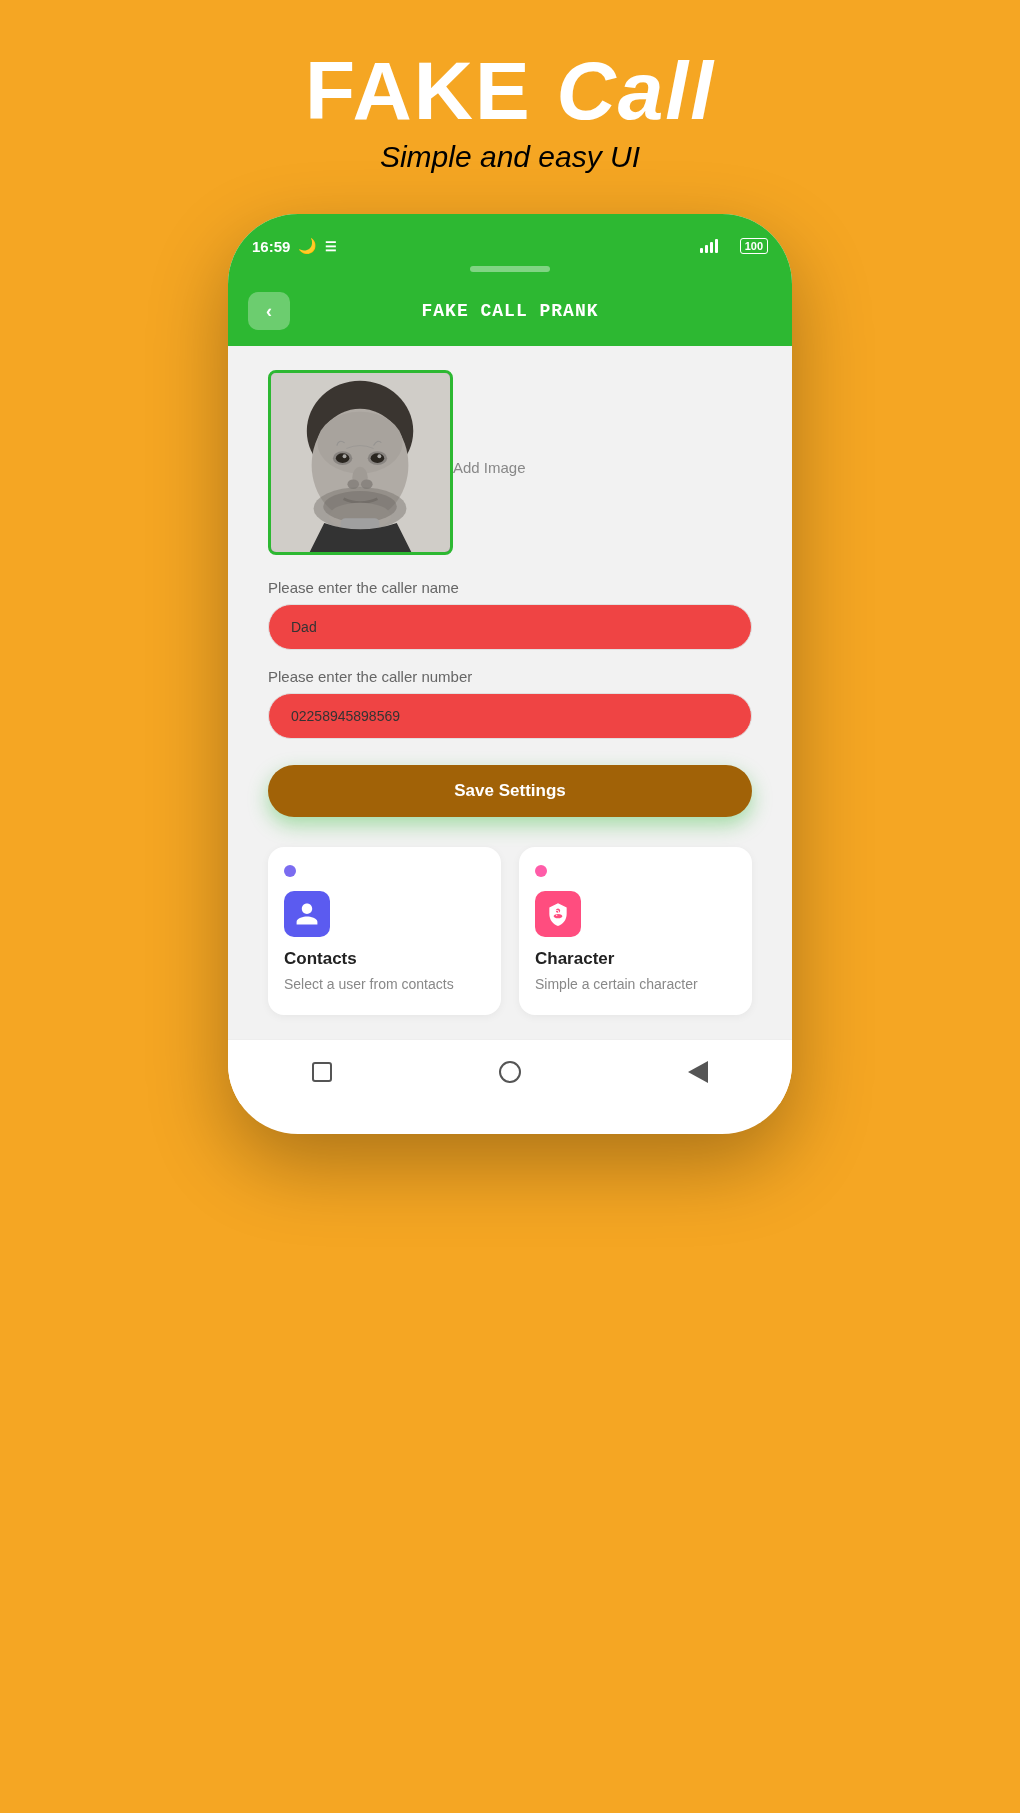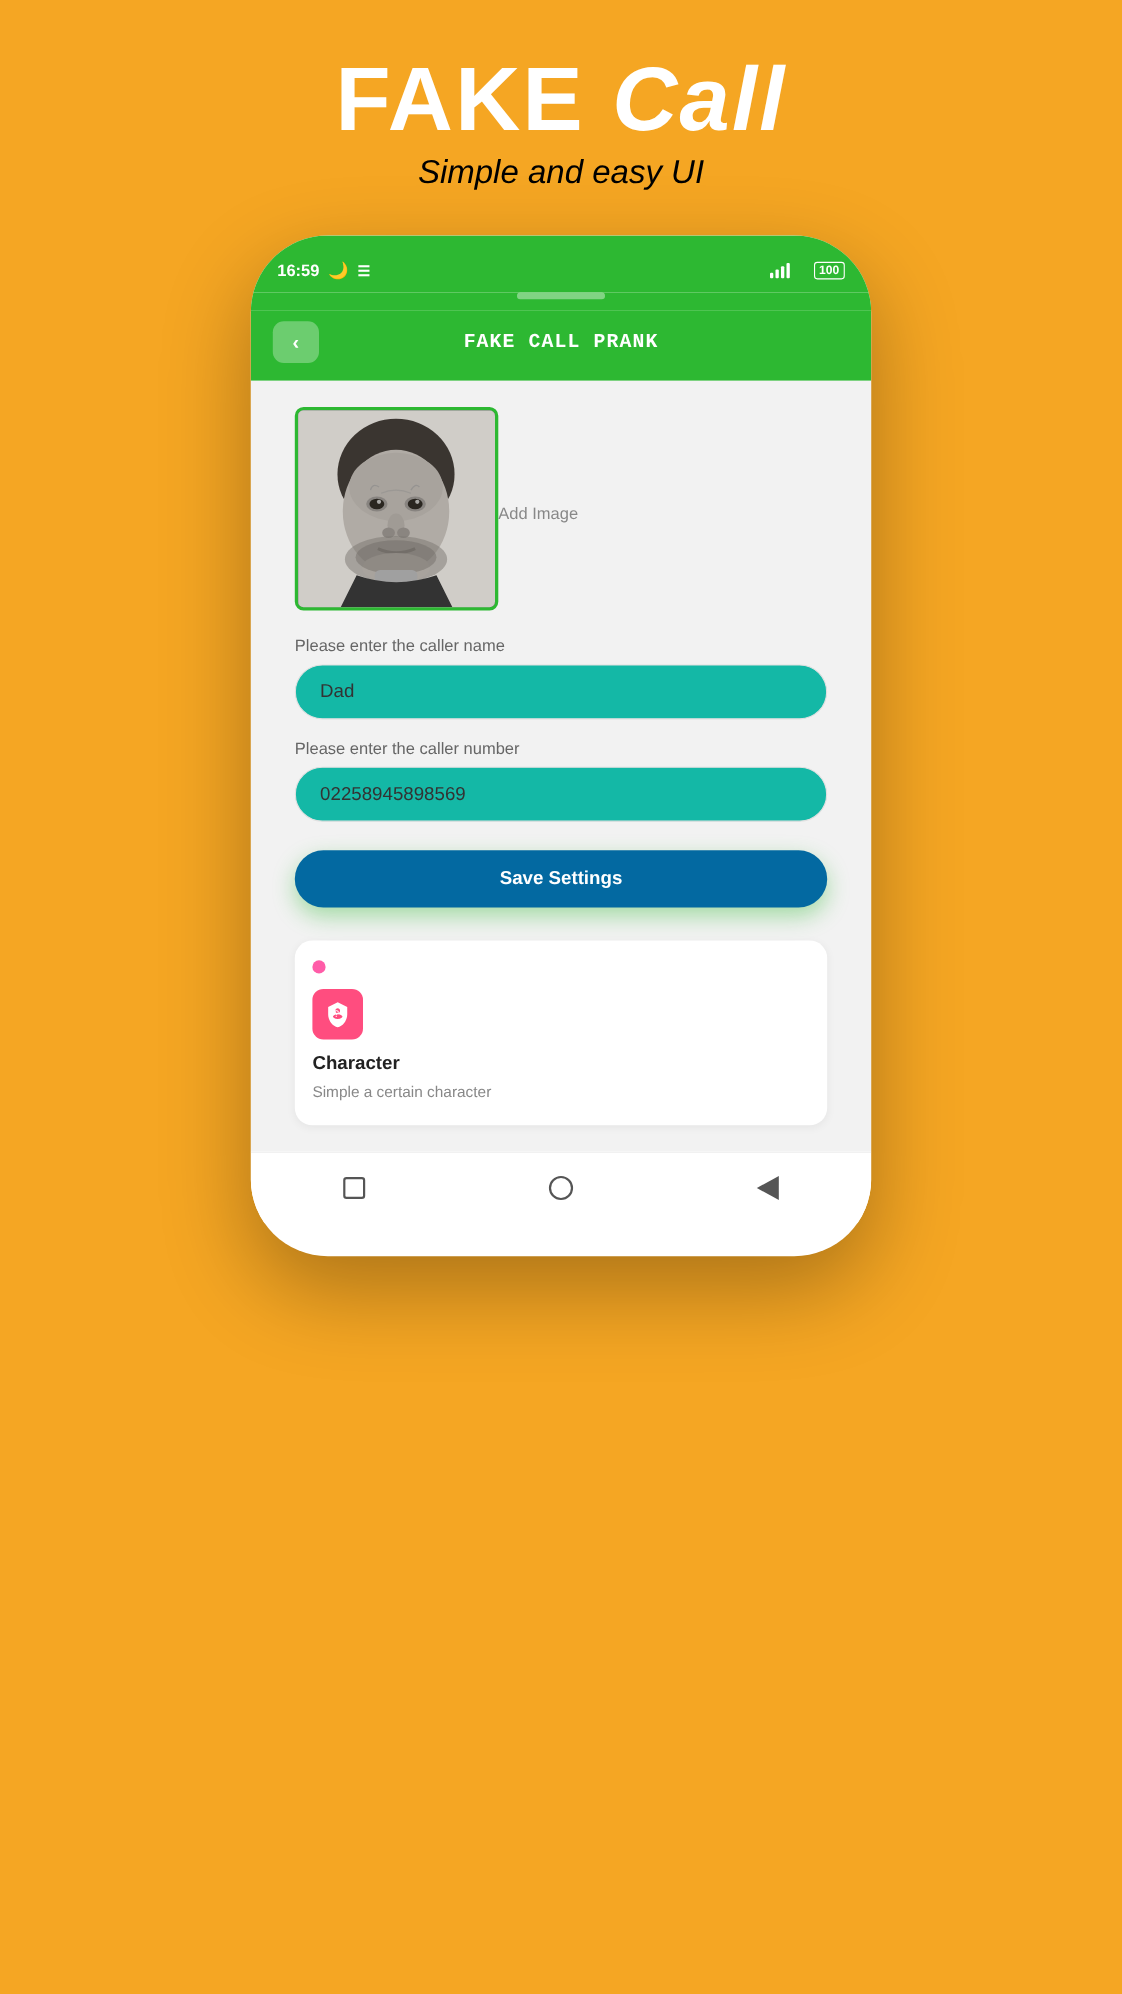--- a/index.html
+++ b/index.html
@@ -196,33 +196,33 @@
 
     .form-label {
       color: #666;
       font-size: 15px;
       margin-bottom: 8px;
       display: block;
     }
 
     .form-input {
       width: 100%;
-      background: #14b8a6;
+      background: #ef4444;
       border: 1.5px solid #e0e0e0;
       border-radius: 30px;
       padding: 14px 22px;
-      font-size: 17px;
+      font-size: 14px;
       color: #333;
       outline: none;
     }
 
     
     .save-btn {
       width: 100%;
-      background: #0369a1;
+      background: #a16207;
       color: white;
       border: none;
       border-radius: 30px;
       padding: 16px;
       font-size: 17px;
       font-weight: 600;
       cursor: pointer;
       margin-top: 8px;
       margin-bottom: 30px;
       box-shadow: 0 8px 20px rgba(45,184,50,0.4);
@@ -442,20 +442,30 @@
       <label class="form-label">Please enter the caller number</label>
       <input class="form-input" type="text" value="02258945898569" style="">
     </div>
 
     
     <button class="save-btn">Save Settings</button>
 
     
     <div class="option-cards">
 
+      <div class="option-card">
+        <div class="card-dot purple"></div>
+        <div class="card-icon contacts-icon">
+          <svg width="26" height="26" viewBox="0 0 24 24" fill="white" xmlns="http://www.w3.org/2000/svg">
+            <path d="M12 12c2.7 0 4.8-2.1 4.8-4.8S14.7 2.4 12 2.4 7.2 4.5 7.2 7.2 9.3 12 12 12zm0 2.4c-3.2 0-9.6 1.6-9.6 4.8v2.4h19.2v-2.4c0-3.2-6.4-4.8-9.6-4.8z"></path>
+          </svg>
+        </div>
+        <div class="card-title">Contacts</div>
+        <div class="card-desc">Select a user from contacts</div>
+      </div>
 
       <div class="option-card">
         <div class="card-dot pink"></div>
         <div class="card-icon character-icon">
           <svg width="26" height="26" viewBox="0 0 24 24" fill="white" xmlns="http://www.w3.org/2000/svg">
             <path d="M12 2L4 6v6c0 5.1 3.4 9.9 8 11 4.6-1.1 8-5.9 8-11V6l-8-4zm0 5c1.1 0 2 .9 2 2s-.9 2-2 2-2-.9-2-2 .9-2 2-2zm0 9c-2.7 0-4-1.3-4-2s1.3-2 4-2 4 1.3 4 2-1.3 2-4 2z"></path>
             <text x="11" y="14" font-size="8" fill="white" text-anchor="middle">?</text>
           </svg>
         </div>
         <div class="card-title">Character</div>

